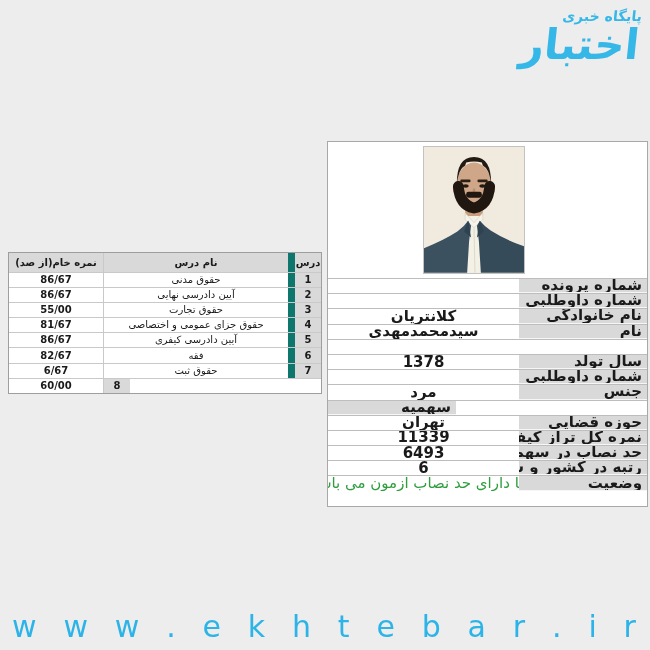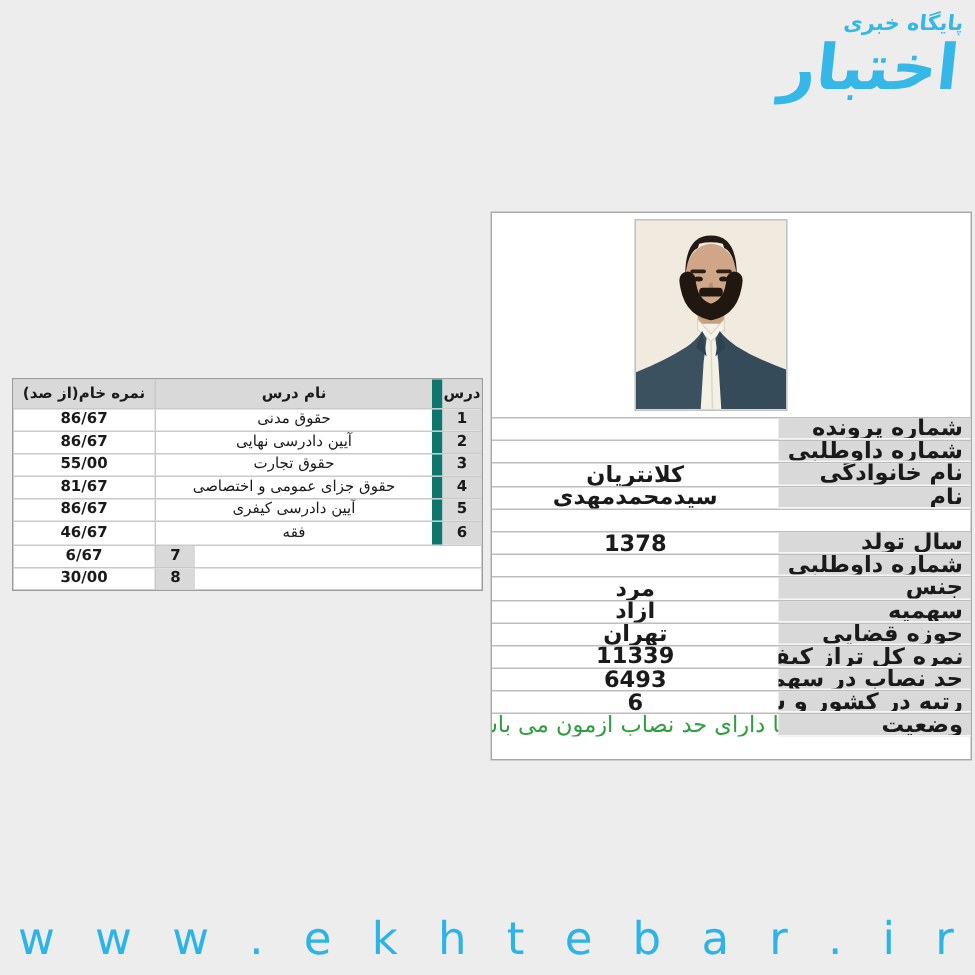--- a/index.html
+++ b/index.html
@@ -106,30 +106,31 @@
     <div class="g-cell g-score">81/67</div>
     <div class="g-cell g-name">حقوق جزای عمومی و اختصاصی</div>
     <div class="g-cell g-num">4</div>
   </div>
   <div class="g-row">
     <div class="g-cell g-score">86/67</div>
     <div class="g-cell g-name">آیین دادرسی کیفری</div>
     <div class="g-cell g-num">5</div>
   </div>
   <div class="g-row">
-    <div class="g-cell g-score">46/67</div>
+    <div class="g-cell g-score">82/67</div>
     <div class="g-cell g-name">فقه</div>
     <div class="g-cell g-num">6</div>
   </div>
   <div class="g-row">
     <div class="g-cell g-score">6/67</div>
+    <div class="g-cell g-name">حقوق ثبت</div>
     <div class="g-cell g-num">7</div>
   </div>
   <div class="g-row">
-    <div class="g-cell g-score">30/00</div>
+    <div class="g-cell g-score">60/00</div>
     <div class="g-cell g-num">8</div>
   </div>
 </div>
 
 <div class="panel">
   <div class="photo-row">
     <div class="photo-frame">
       <svg viewBox="0 0 102 128" xmlns="http://www.w3.org/2000/svg">
         <rect width="102" height="128" fill="#f1ebdf"></rect>
         <ellipse cx="32.5" cy="42" rx="3" ry="5" fill="#c89e7e"></ellipse>
@@ -181,21 +182,20 @@
   </div>
   <div class="d-row">
     <div class="d-value"></div>
     <div class="d-label">شماره داوطلبی</div>
   </div>
   <div class="d-row">
     <div class="d-value">مرد</div>
     <div class="d-label">جنس</div>
   </div>
   <div class="d-row">
-    <div class="d-value">ازاد</div>
     <div class="d-label">سهمیه</div>
   </div>
   <div class="d-row">
     <div class="d-value">تهران</div>
     <div class="d-label">حوزه قضایی</div>
   </div>
   <div class="d-row">
     <div class="d-value">11339</div>
     <div class="d-label">نمره کل تراز کیفری</div>
   </div>

